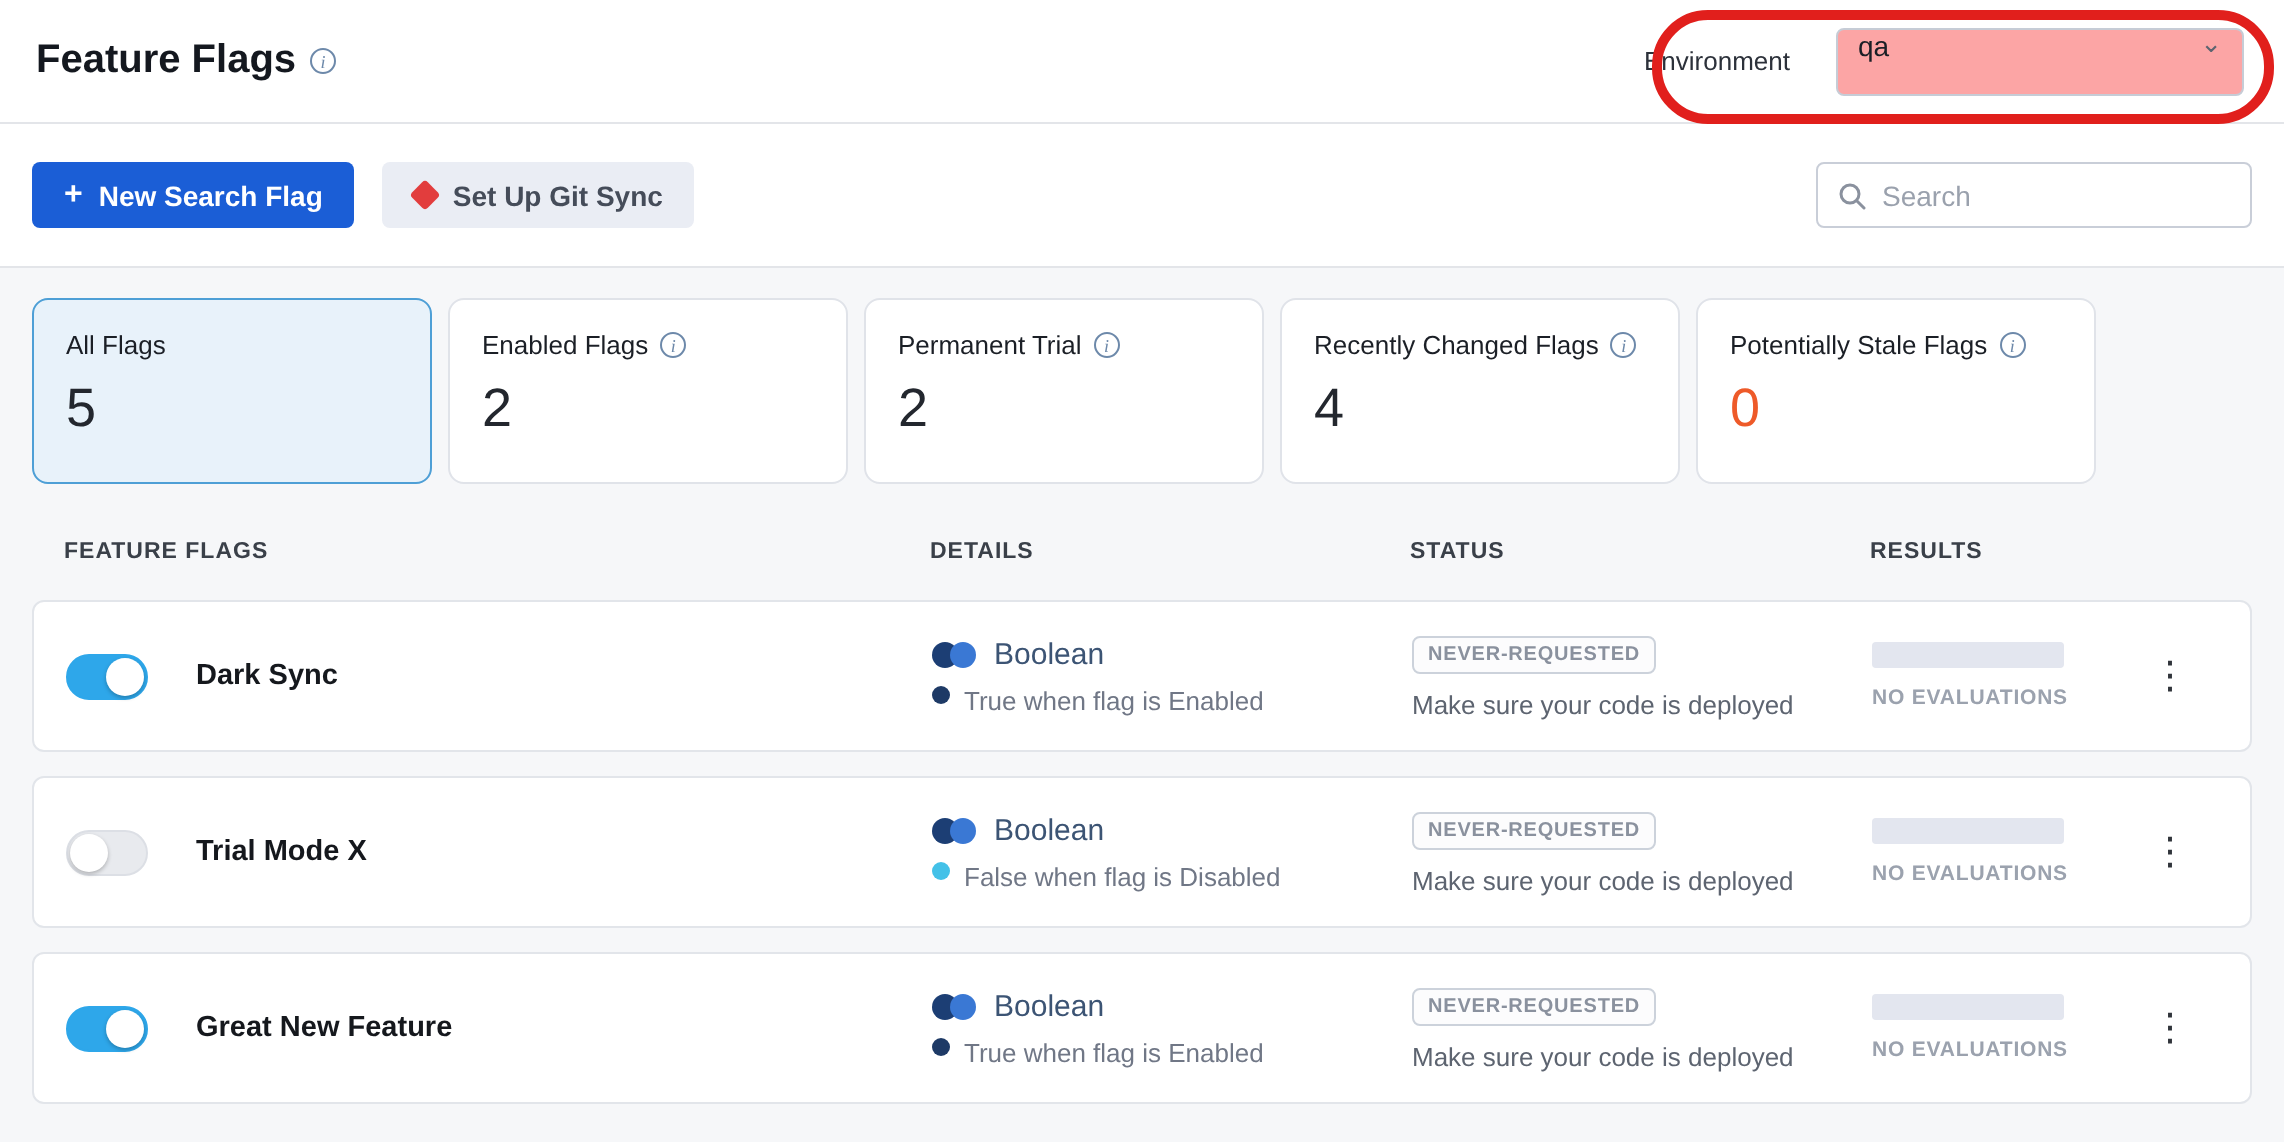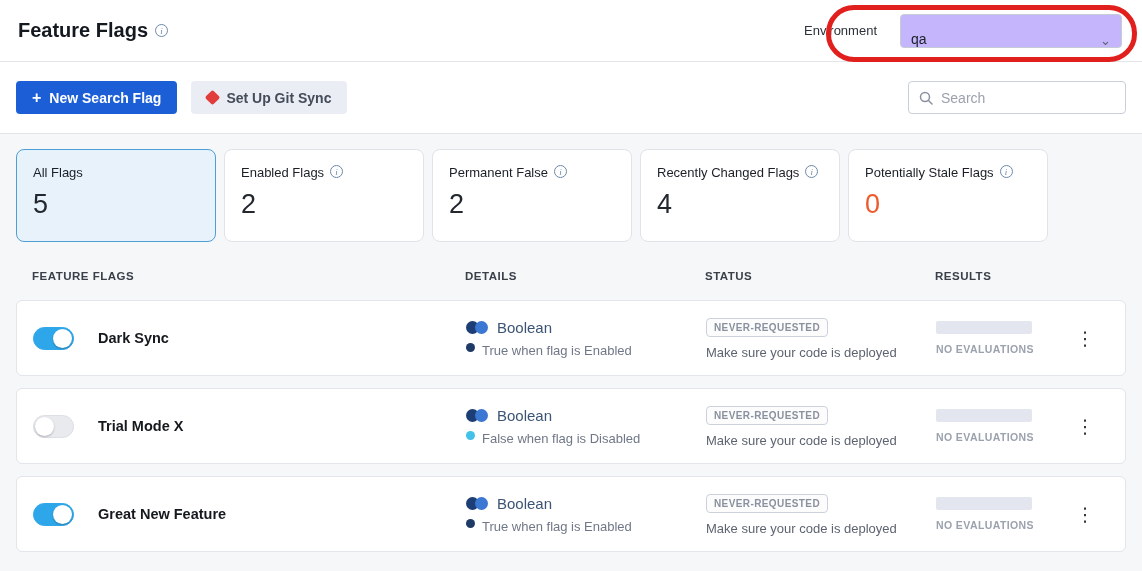--- a/index.html
+++ b/index.html
@@ -15,22 +15,22 @@
   .header {
     height: 62px; background: #fff; border-bottom: 1px solid #e3e5e9;
     display: flex; align-items: center; justify-content: space-between;
     padding: 0 18px;
   }
   .title-wrap { display: flex; align-items: center; gap: 7px; }
   .page-title { font-size: 20px; font-weight: 700; color: #14181f; }
   .env-wrap { display: flex; align-items: center; gap: 23px; margin-right: 2px; margin-left: 15px; }
   .env-label { font-size: 13px; color: #2c313a; }
   .env-select {
-    width: 222px; height: 34px; background: #c4b5fd; border: 1px solid #c6ccd6;
-    border-radius: 4px; display: flex; align-items: flex-end; justify-content: space-between;
+    width: 204px; height: 34px; background: #fca5a5; border: 1px solid #c6ccd6;
+    border-radius: 4px; display: flex; align-items: flex-start; justify-content: space-between;
     padding: 0 10px; font-size: 14px; color: #1b1f26; cursor: pointer;
   }
   .chevron { color: #5d6470; font-size: 13px; line-height: 1; }
 
   .annotation {
     position: absolute; left: 826px; top: 5px; width: 311px; height: 57px;
     border: 5px solid var(--annotation, #e11f1c); border-radius: 28px;
     pointer-events: none; z-index: 20;
   }
 
@@ -59,21 +59,21 @@
   
   .content { padding: 15px 16px 0; }
 
   .cards { display: flex; gap: 8px; }
   .card {
     width: 200px; height: 93px; background: #fff; border: 1px solid #e0e3e9;
     border-radius: 8px; padding: 15px 16px; cursor: pointer;
   }
   .card.selected { background: #e8f2fa; border: 1px solid #4e9fd6; }
   .card-label { font-size: 13px; color: #1b1f26; display: flex;
-    gap: 6px; }
+    align-items: center; gap: 6px; }
   .card-value { font-size: 27px; color: #23272e; margin-top: 9px; }
 
   .info-icon {
     display: inline-flex; width: 13px; height: 13px; border-radius: 50%;
     border: 1px solid #6d89aa; color: #6d89aa; font-size: 9px;
     align-items: center; justify-content: center;
     font-family: "Liberation Serif", serif; font-style: italic; flex: none;
     cursor: pointer;
   }
 
@@ -173,21 +173,21 @@
     </div>
     <div class="card">
       <div class="card-label">
         <span>Enabled Flags</span>
         <span class="info-icon">i</span>
       </div>
       <div class="card-value">2</div>
     </div>
     <div class="card">
       <div class="card-label">
-        <span>Permanent False</span>
+        <span>Permanent Trial</span>
         <span class="info-icon">i</span>
       </div>
       <div class="card-value">2</div>
     </div>
     <div class="card">
       <div class="card-label">
         <span>Recently Changed Flags</span>
         <span class="info-icon">i</span>
       </div>
       <div class="card-value">4</div>

